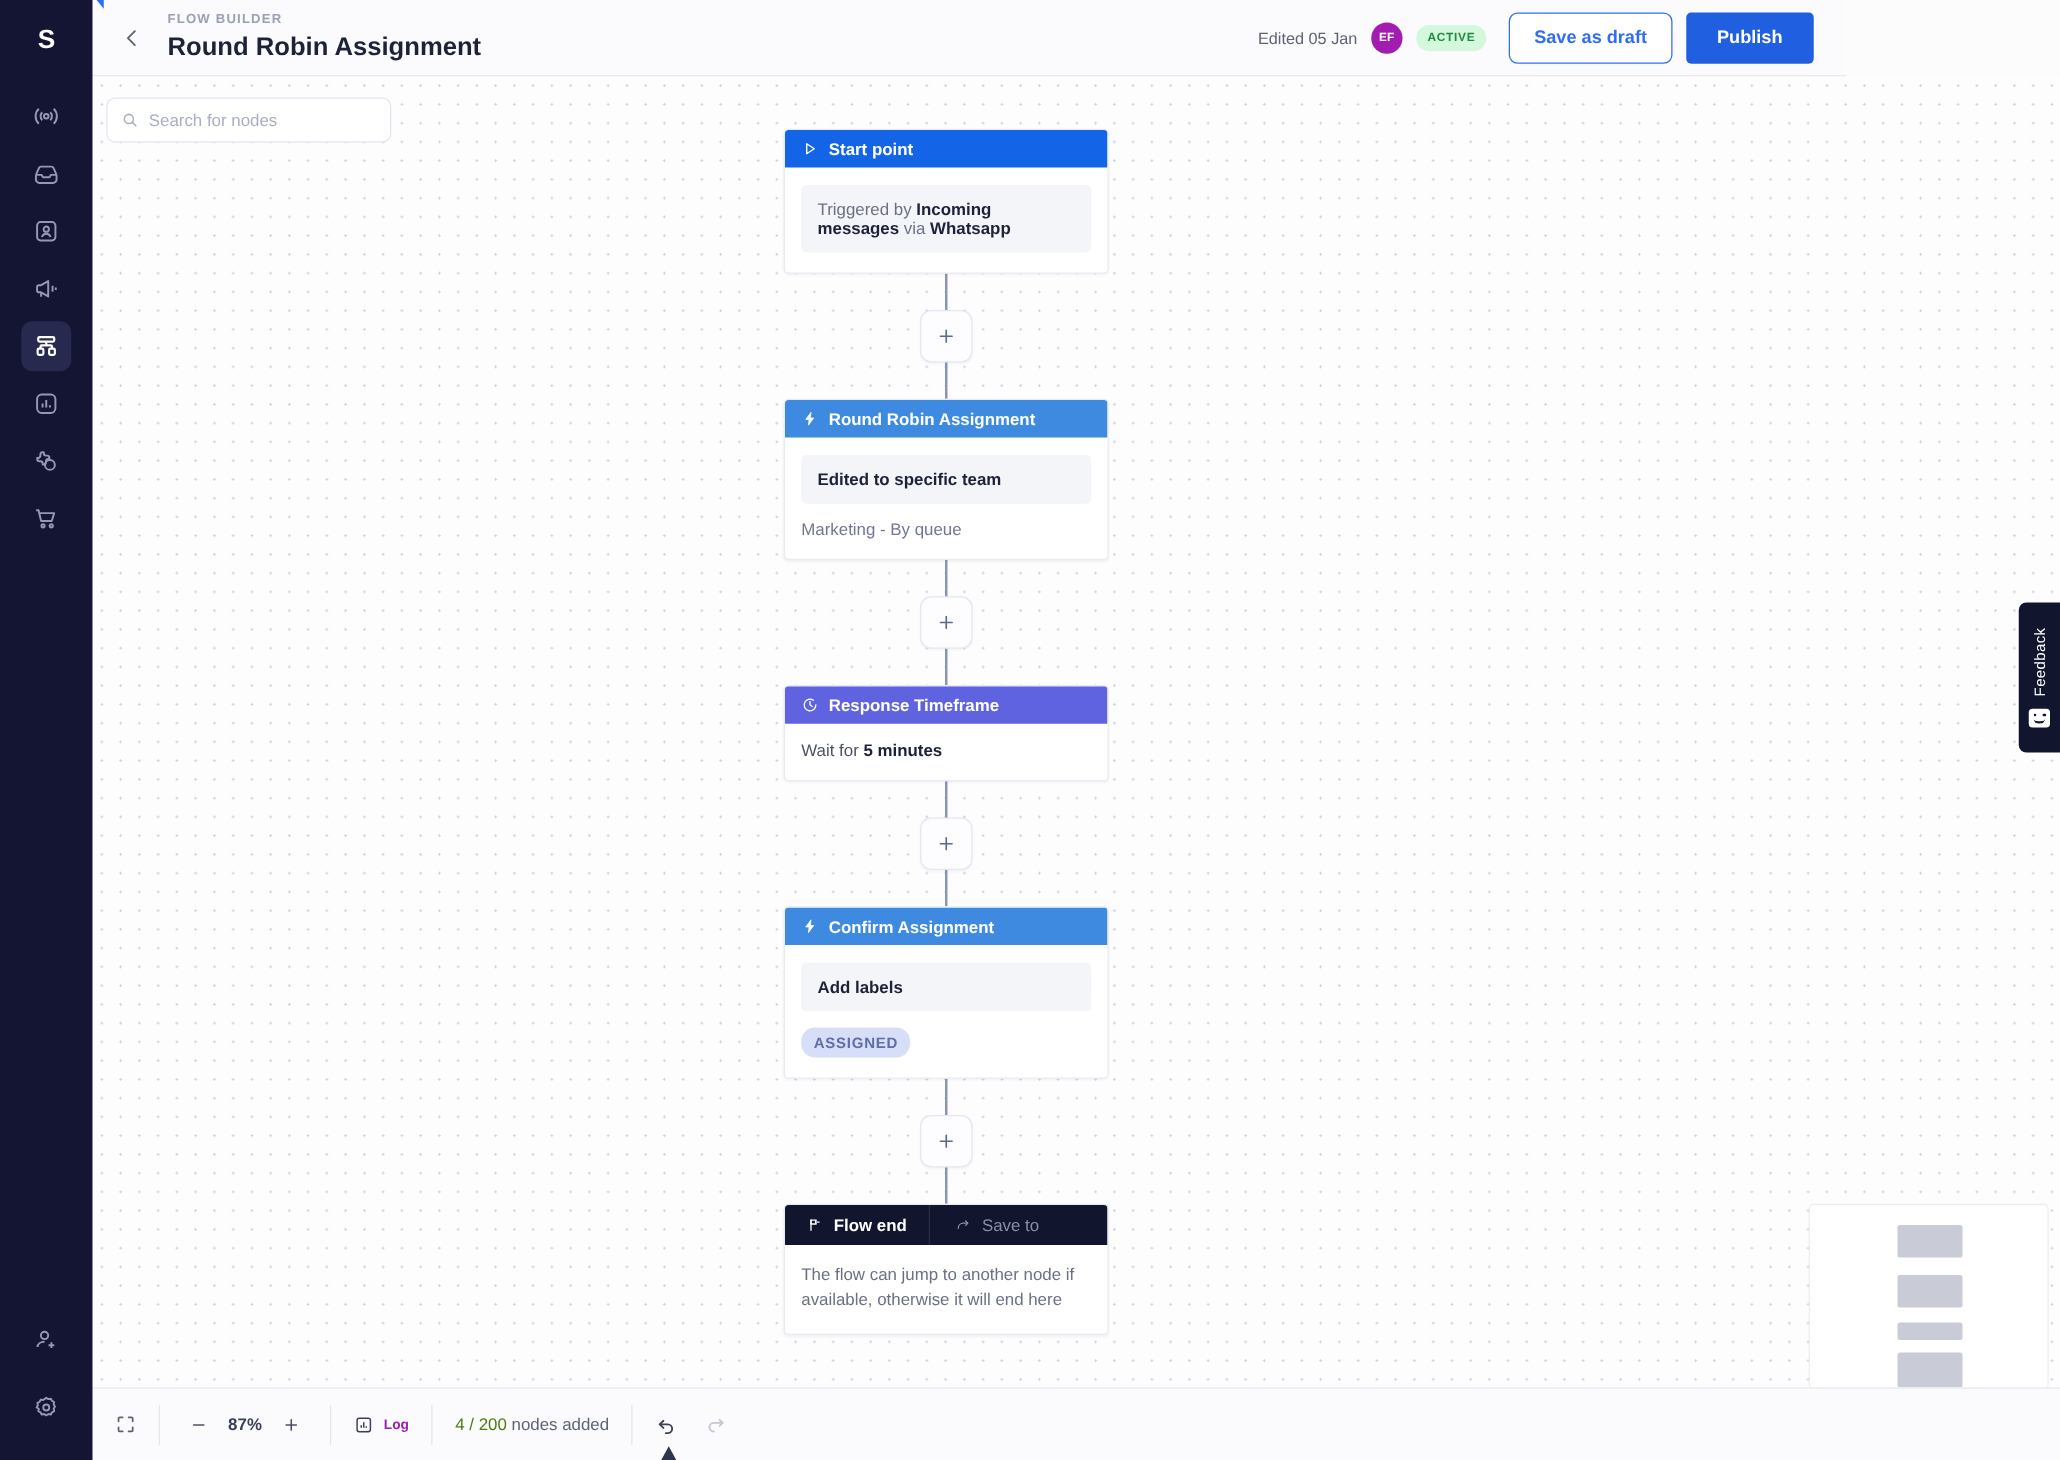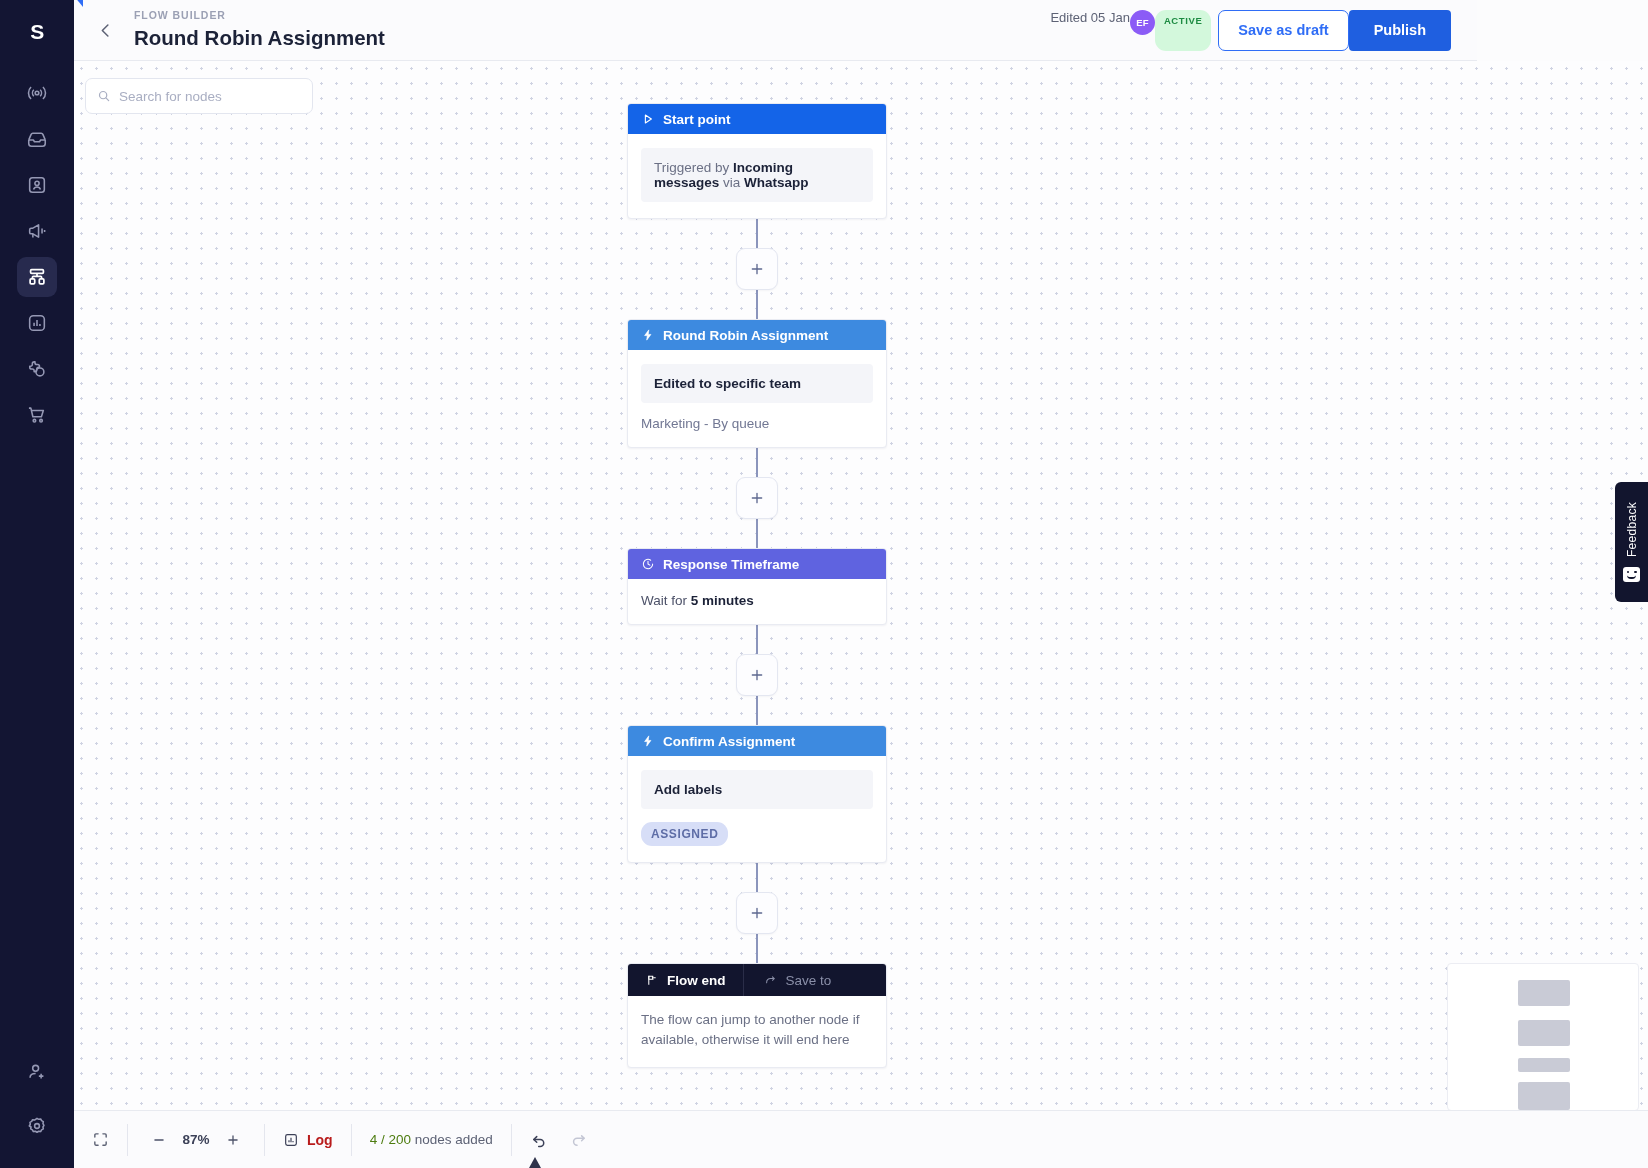--- a/index.html
+++ b/index.html
@@ -67,27 +67,27 @@
   .back-btn svg { width: 19px; height: 19px; }
   .title-wrap { margin-left: 8px; display: flex; flex-direction: column; justify-content: center; }
   .eyebrow {
     font-size: 10.5px; font-weight: 700; letter-spacing: 0.95px;
     color: #9ba0b4; text-transform: uppercase; line-height: 1.1;
     margin-bottom: 4px;
   }
   .page-title { font-size: 20.5px; font-weight: 700; color: #1c2238; line-height: 1.15; }
 
   .topbar-right {
-    margin-left: auto; display: flex; 
+    margin-left: auto; display: flex; align-items: center; gap: 11px;
     margin-right: 26px;
   }
   .edited { font-size: 13px; color: #5d6275; }
   .avatar {
     width: 25px; height: 25px; border-radius: 50%;
-    background: #8b5cf6; color: #fff;
+    background: #a21caf; color: #fff;
     font-size: 9.5px; font-weight: 700;
     display: flex; align-items: center; justify-content: center;
     letter-spacing: 0.2px;
   }
   .badge-active {
     background: #d3f8dc; color: #1d8b42;
     font-size: 9.5px; font-weight: 700; letter-spacing: 0.6px;
     padding: 5px 9px; border-radius: 11px; text-transform: uppercase;
   }
   .btn-draft {
@@ -258,21 +258,21 @@
     font-size: 13.5px; font-weight: 700; color: #3c4158;
     width: 48px; text-align: center;
   }
   .zbtn {
     width: 26px; height: 26px; display: flex; align-items: center;
     justify-content: center; cursor: pointer;
   }
   .zbtn svg { width: 14px; height: 14px; }
   .log-btn {
     display: flex; align-items: center; gap: 8px; cursor: pointer;
-    font-size: 14px; font-weight: 700; color: #b91c1c; justify-content: space-between;
+    font-size: 11px; font-weight: 700; color: #a21caf; justify-content: space-between;
   }
   .log-btn svg { width: 16px; height: 16px; }
   .nodes-count { font-size: 13.5px; color: #5d6275; }
   .nodes-count b { font-weight: 400; color: #4d7c0f; margin-top: 26px; }
   .hist { display: flex; align-items: center; gap: 22px; }
   .hist svg { width: 18px; height: 18px; cursor: pointer; }
 
   .cursor-mark {
     position: absolute; left: 455px; bottom: 0px;
     width: 0; height: 0;

